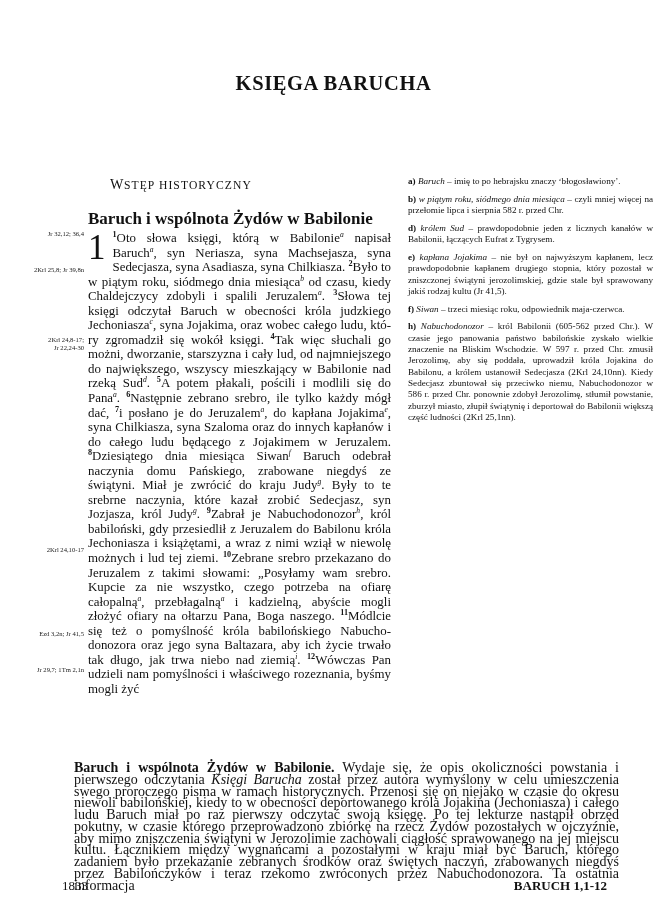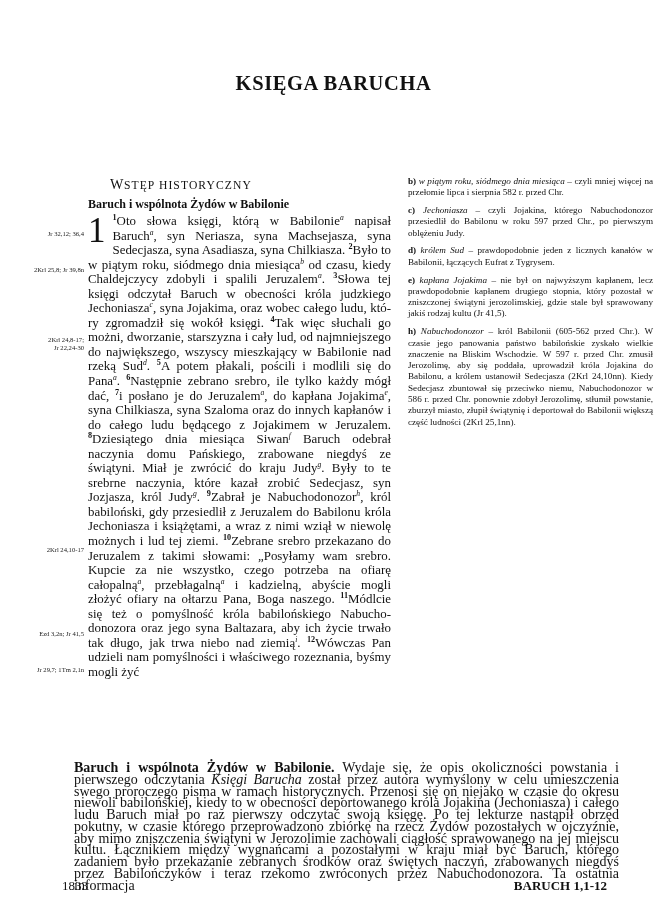--- a/index.html
+++ b/index.html
@@ -48,32 +48,32 @@
     left: 408px; top: 176px;
     width: 245px;
   }
 
   
   .section-head {
     text-align: left;
     padding-left: 22px;
     font-size: 14.2px;
     letter-spacing: 0.5px;
-    margin-bottom: 4px;
+    margin-bottom: 16px;
     white-space: nowrap;
   }
   .section-head .initial { font-size: 14.2px; }
   .section-head .rest {
     font-size: 11.6px;
     letter-spacing: 1.1px;
   }
 
   .sub-head {
     font-weight: bold;
-    font-size: 12px;
+    font-size: 17px;
     margin: 0 0 2px 0;
   }
 
   
   .body-text {
     font-size: 12.9px;
     line-height: 14.55px;
     text-align: justify;
     text-justify: inter-word;
     hyphens: manual;
@@ -172,24 +172,25 @@
       <span class="chapnum">1</span>
         <p><sup class="v">1</sup>Oto słowa księgi, którą w Babilonie<sup class="n">a</sup> napisał Baruch<sup class="n">a</sup>, syn Neriasza, syna Machsejasza, syna Sedecjasza, syna Asadiasza, syna Chilkiasza. <sup class="v">2</sup>Było to w piątym roku, siódmego dnia miesiąca<sup class="n">b</sup> od czasu, kiedy Chaldejczycy zdobyli i spali­li Jeruzalem<sup class="n">a</sup>.
       <sup class="v">3</sup>Słowa tej księgi odczytał Baruch w obecności króla judzkie­go Jechoniasza<sup class="n">c</sup>, syna Jojakima, oraz wobec całego ludu, któ­ry zgromadził się wokół księgi. <sup class="v">4</sup>Tak więc słuchali go możni, dworzanie, starszyzna i cały lud, od najmniejszego do naj­większego, wszyscy mieszkający w Babilonie nad rzeką Sud<sup class="n">d</sup>.
       <sup class="v">5</sup>A potem płakali, pościli i modlili się do Pana<sup class="n">a</sup>. <sup class="v">6</sup>Następnie zebrano srebro, ile tylko każdy mógł dać, <sup class="v">7</sup>i posłano je do Je­ruzalem<sup class="n">a</sup>, do kapłana Jojakima<sup class="n">e</sup>, syna Chilkiasza, syna Sza­loma oraz do innych kapłanów i do całego ludu będącego z Jojakimem w Jeruzalem. <sup class="v">8</sup>Dziesiątego dnia miesiąca Siwan<sup class="n">f</sup> Baruch odebrał naczynia domu Pańskiego, zrabowane nie­gdyś ze świątyni. Miał je zwrócić do kraju Judy<sup class="n">g</sup>. Były to te srebrne naczynia, które kazał zrobić Sedecjasz, syn Jozjasza, król Judy<sup class="n">g</sup>. <sup class="v">9</sup>Zabrał je Nabuchodonozor<sup class="n">h</sup>, król babiloński, gdy przesiedlił z Jeruzalem do Babilonu króla Jechoniasza i ksią­żętami, a wraz z nimi wziął w niewolę możnych i lud tej ziemi.
       <sup class="v">10</sup>Zebrane srebro przekazano do Jeruzalem z takimi sło­wami: „Posyłamy wam srebro. Kupcie za nie wszystko, cze­go potrzeba na ofiarę całopalną<sup class="n">a</sup>, przebłagalną<sup class="n">a</sup> i kadzielną, abyście mogli złożyć ofiary na ołtarzu Pana, Boga naszego.
       <sup class="v">11</sup>Módlcie się też o pomyślność króla babilońskiego Nabucho­donozora oraz jego syna Baltazara, aby ich życie trwało tak długo, jak trwa niebo nad ziemią<sup class="n">i</sup>. <sup class="v">12</sup>Wówczas Pan udzieli nam pomyślności i właściwego rozeznania, byśmy mogli żyć</p>
     </div>
   </div>
 
   <div class="notes-col">
+    <div class="note"><span class="lbl">a)</span> <span class="it">Baruch</span><span> – imię to po hebrajsku znaczy ‘błogosławiony’.</span></div>
     <div class="note"><span class="lbl">b)</span> <span class="it">w piątym roku, siódmego dnia miesiąca</span><span> – czyli mniej więcej na przełomie lipca i sierpnia 582 r. przed Chr.</span></div>
-    <div class="note"><span class="lbl">c)</span> <span class="it">Jechoniasza</span><span> – czyli Jojakina, którego Nabuchodonozor przesiedlił do Babilonu w roku 597 przed Chr., po pierwszym oblężeniu Judy.</span></div>
     <div class="note"><span class="lbl">d)</span> <span class="it">królem Sud</span><span> – prawdopodobnie jeden z licznych kanałów w Babilonii, łączących Eufrat z Tygrysem.</span></div>
     <div class="note"><span class="lbl">e)</span> <span class="it">kapłana Jojakima</span><span> – nie był on najwyższym kapłanem, lecz prawdopodobnie kapłanem drugiego stopnia, który pozostał w zniszczonej świątyni jerozolimskiej, gdzie stale był sprawowany jakiś rodzaj kultu (Jr 41,5).</span></div>
+    <div class="note"><span class="lbl">f)</span> <span class="it">Siwan</span><span> – trzeci miesiąc roku, odpowiednik maja-czerwca.</span></div>
     <div class="note"><span class="lbl">h)</span> <span class="it">Nabuchodonozor</span><span> – król Babilonii (605-562 przed Chr.). W czasie jego panowania państwo babilońskie zyskało wielkie znaczenie na Bliskim Wschodzie. W 597 r. przed Chr. zmusił Jerozolimę, aby się poddała, uprowadził króla Jojakina do Babilonu, a królem ustanowił Sedecjasza (2Krl 24,10nn). Kiedy Sedecjasz zbuntował się przeciwko niemu, Nabuchodonozor w 586 r. przed Chr. ponownie zdobył Jerozolimę, stłumił powstanie, zburzył miasto, złupił świątynię i deportował do Babilonii większą część ludności (2Krl 25,1nn).</span></div>
   </div>
 
   <div class="commentary">
     <span class="lead">Baruch i wspólnota Żydów w Babilonie.</span><span> Wydaje się, że opis okoliczności powstania i pierwszego odczytania </span><span class="it">Księgi Barucha</span><span> został przez autora wymyślony w celu umieszczenia swego proroczego pisma w ramach historycznych. Przenosi się on niejako w czasie do okresu niewoli babilońskiej, kiedy to w obecności deportowanego króla Jojakina (Jechoniasza) i całego ludu Baruch miał po raz pierwszy odczytać swoją księgę. Po tej lekturze nastąpił obrzęd pokutny, w czasie którego przeprowadzono zbiórkę na rzecz Żydów pozostałych w ojczyźnie, aby mimo zniszczenia świątyni w Jerozolimie zachowali ciągłość sprawowanego na jej miejscu kultu. Łącznikiem między wygnańcami a pozostałymi w kraju miał być Baruch, którego zadaniem było przekazanie zebranych środków oraz świętych naczyń, zrabowanych niegdyś przez Babilończyków i teraz rzekomo zwróconych przez Nabuchodonozora. Ta ostatnia informacja</span>
   </div>
 
   <div class="footer">
     <span class="pageno">1833</span>
     <span class="ref">BARUCH 1,1-12</span>

